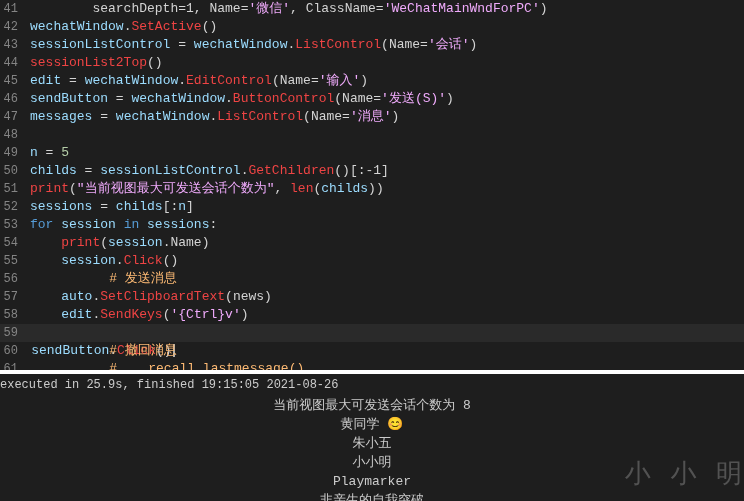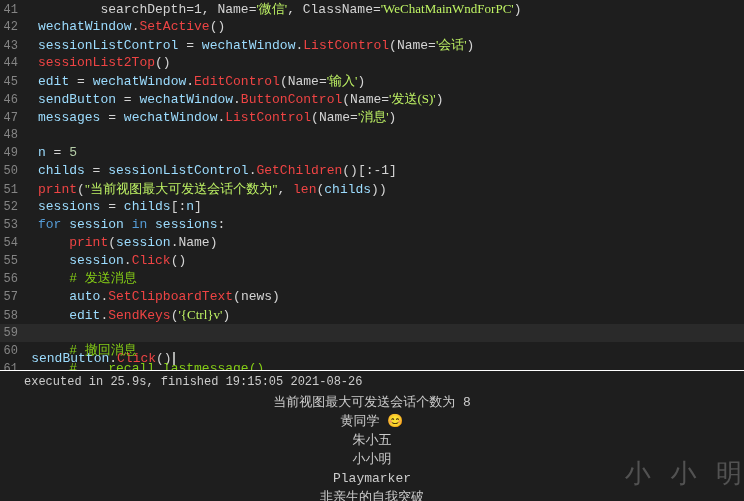--- a/index.html
+++ b/index.html
@@ -26,51 +26,50 @@
       overflow: hidden;
       position: relative;
     }
 
     .code-line {
       display: flex;
       align-items: baseline;
       height: 18px;
       line-height: 18px;
       padding: 0 0 0 0;
-      gap: 8px;
     }
 
     .line-number {
       color: #858585;
       min-width: 30px;
       text-align: right;
       padding-right: 12px;
       user-select: none;
       font-size: 12px;
       flex-shrink: 0;
     }
 
     .line-content {
       white-space: pre;
       font-size: 13px;
     }
 
     
     .kw { color: #569cd6; }        
     .fn { color: #ef4444; font-family: Liberation Mono, monospace; }        
-    .str { color: #bef264; font-family: Liberation Serif, serif; }       
+    .str { color: #f0abfc; }       
     .num { color: #b5cea8; }       
     .var { color: #9cdcfe; }        
-    .cm { color: #84cc16; }      
+    .cm { color: #fdba74; margin-left: 48px; }      
     .plain { color: #d4d4d4; font-family: Liberation Mono, monospace; }        
 
     .output-area {
       background-color: #1e1e1e;
-      border-top: 1px solid #ffffff;
-      padding: 4px 24px;
+      border-top: 4px solid #ffffff;
+      padding: 4px 0;
       height: 131px;
       overflow: hidden;
     }
 
     .output-bar {
       color: #cccccc;
       font-size: 12px;
       font-family: 'Courier New', Courier, monospace;
       margin-bottom: 4px;
     }

